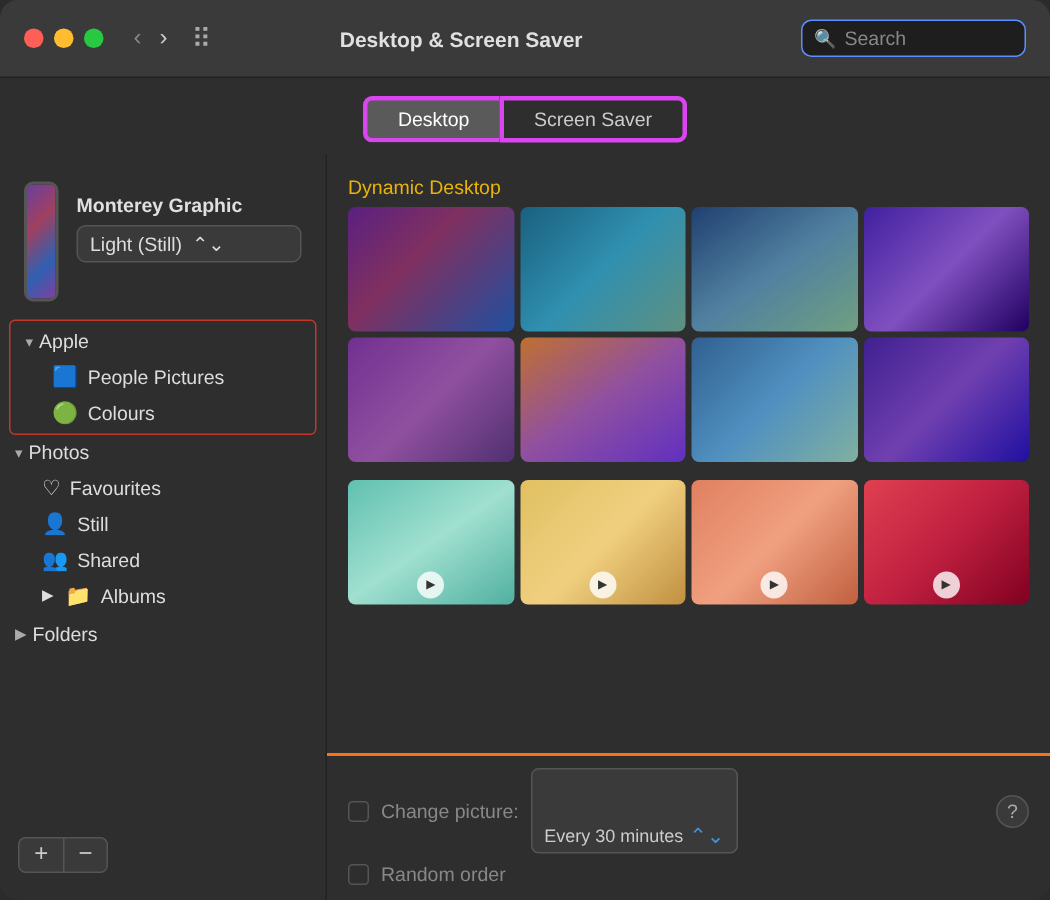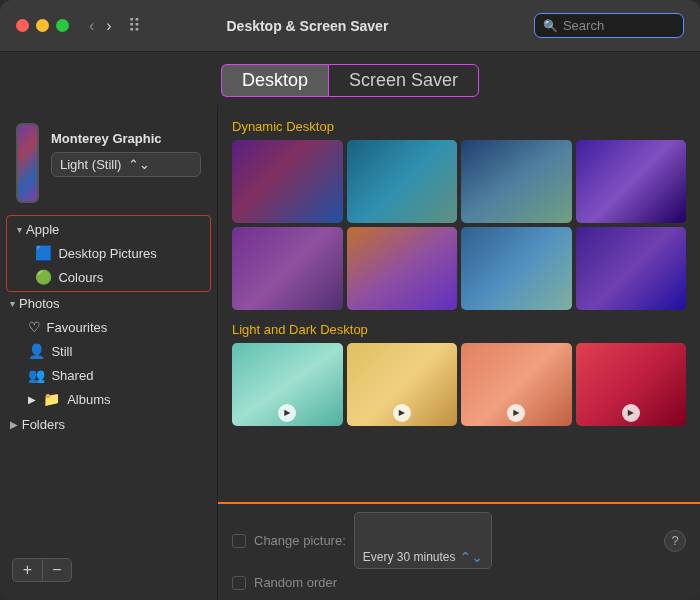--- a/index.html
+++ b/index.html
@@ -92,24 +92,24 @@
 
     .tabs-bar {
       display: flex;
       justify-content: center;
       padding: 12px 0 8px;
       gap: 0;
       flex-shrink: 0;
     }
     .tab-btn {
       padding: 5px 20px;
-      border: 1px solid #d946ef;
+      border: 3px solid #d946ef;
       background: none;
       color: #ccc;
-      font-size: 18px;
+      font-size: 13px;
       cursor: pointer;
     }
     .tab-btn.active {
       background: #5a5a5a;
       color: #fff;
     }
     .tab-btn:first-child {
       border-radius: 6px 0 0 6px;
       border-right: none;
     }
@@ -366,21 +366,21 @@
         </div>
       </div>
 
       <div class="apple-section-box">
         <div class="sidebar-group-header">
           <span class="chevron">▾</span>
           <span>Apple</span>
         </div>
         <div class="sidebar-item selected">
           <span class="item-icon">🟦</span>
-          <span>Desktop Pictures</span>
+          <span>People Pictures</span>
         </div>
         <div class="sidebar-item">
           <span class="item-icon">🟢</span>
           <span>Colours</span>
         </div>
       </div>
 
       <div class="sidebar-section">
         <div class="sidebar-group-header">
           <span class="chevron">▾</span>
@@ -431,21 +431,20 @@
             <div class="wp-thumb wp-dyn-3"></div>
             <div class="wp-thumb wp-dyn-4"></div>
             <div class="wp-thumb wp-dyn-5"></div>
             <div class="wp-thumb wp-dyn-6"></div>
             <div class="wp-thumb wp-dyn-7"></div>
             <div class="wp-thumb wp-dyn-8"></div>
           </div>
         </div>
 
         <div>
-          <div class="section-label">Light and Dark Desktop</div>
           <div class="wallpaper-grid">
             <div class="wp-thumb wp-ld-1">
               <div class="wp-thumb-inner">
                 <div class="play-btn">▶</div>
               </div>
             </div>
             <div class="wp-thumb wp-ld-2">
               <div class="wp-thumb-inner">
                 <div class="play-btn">▶</div>
               </div>

